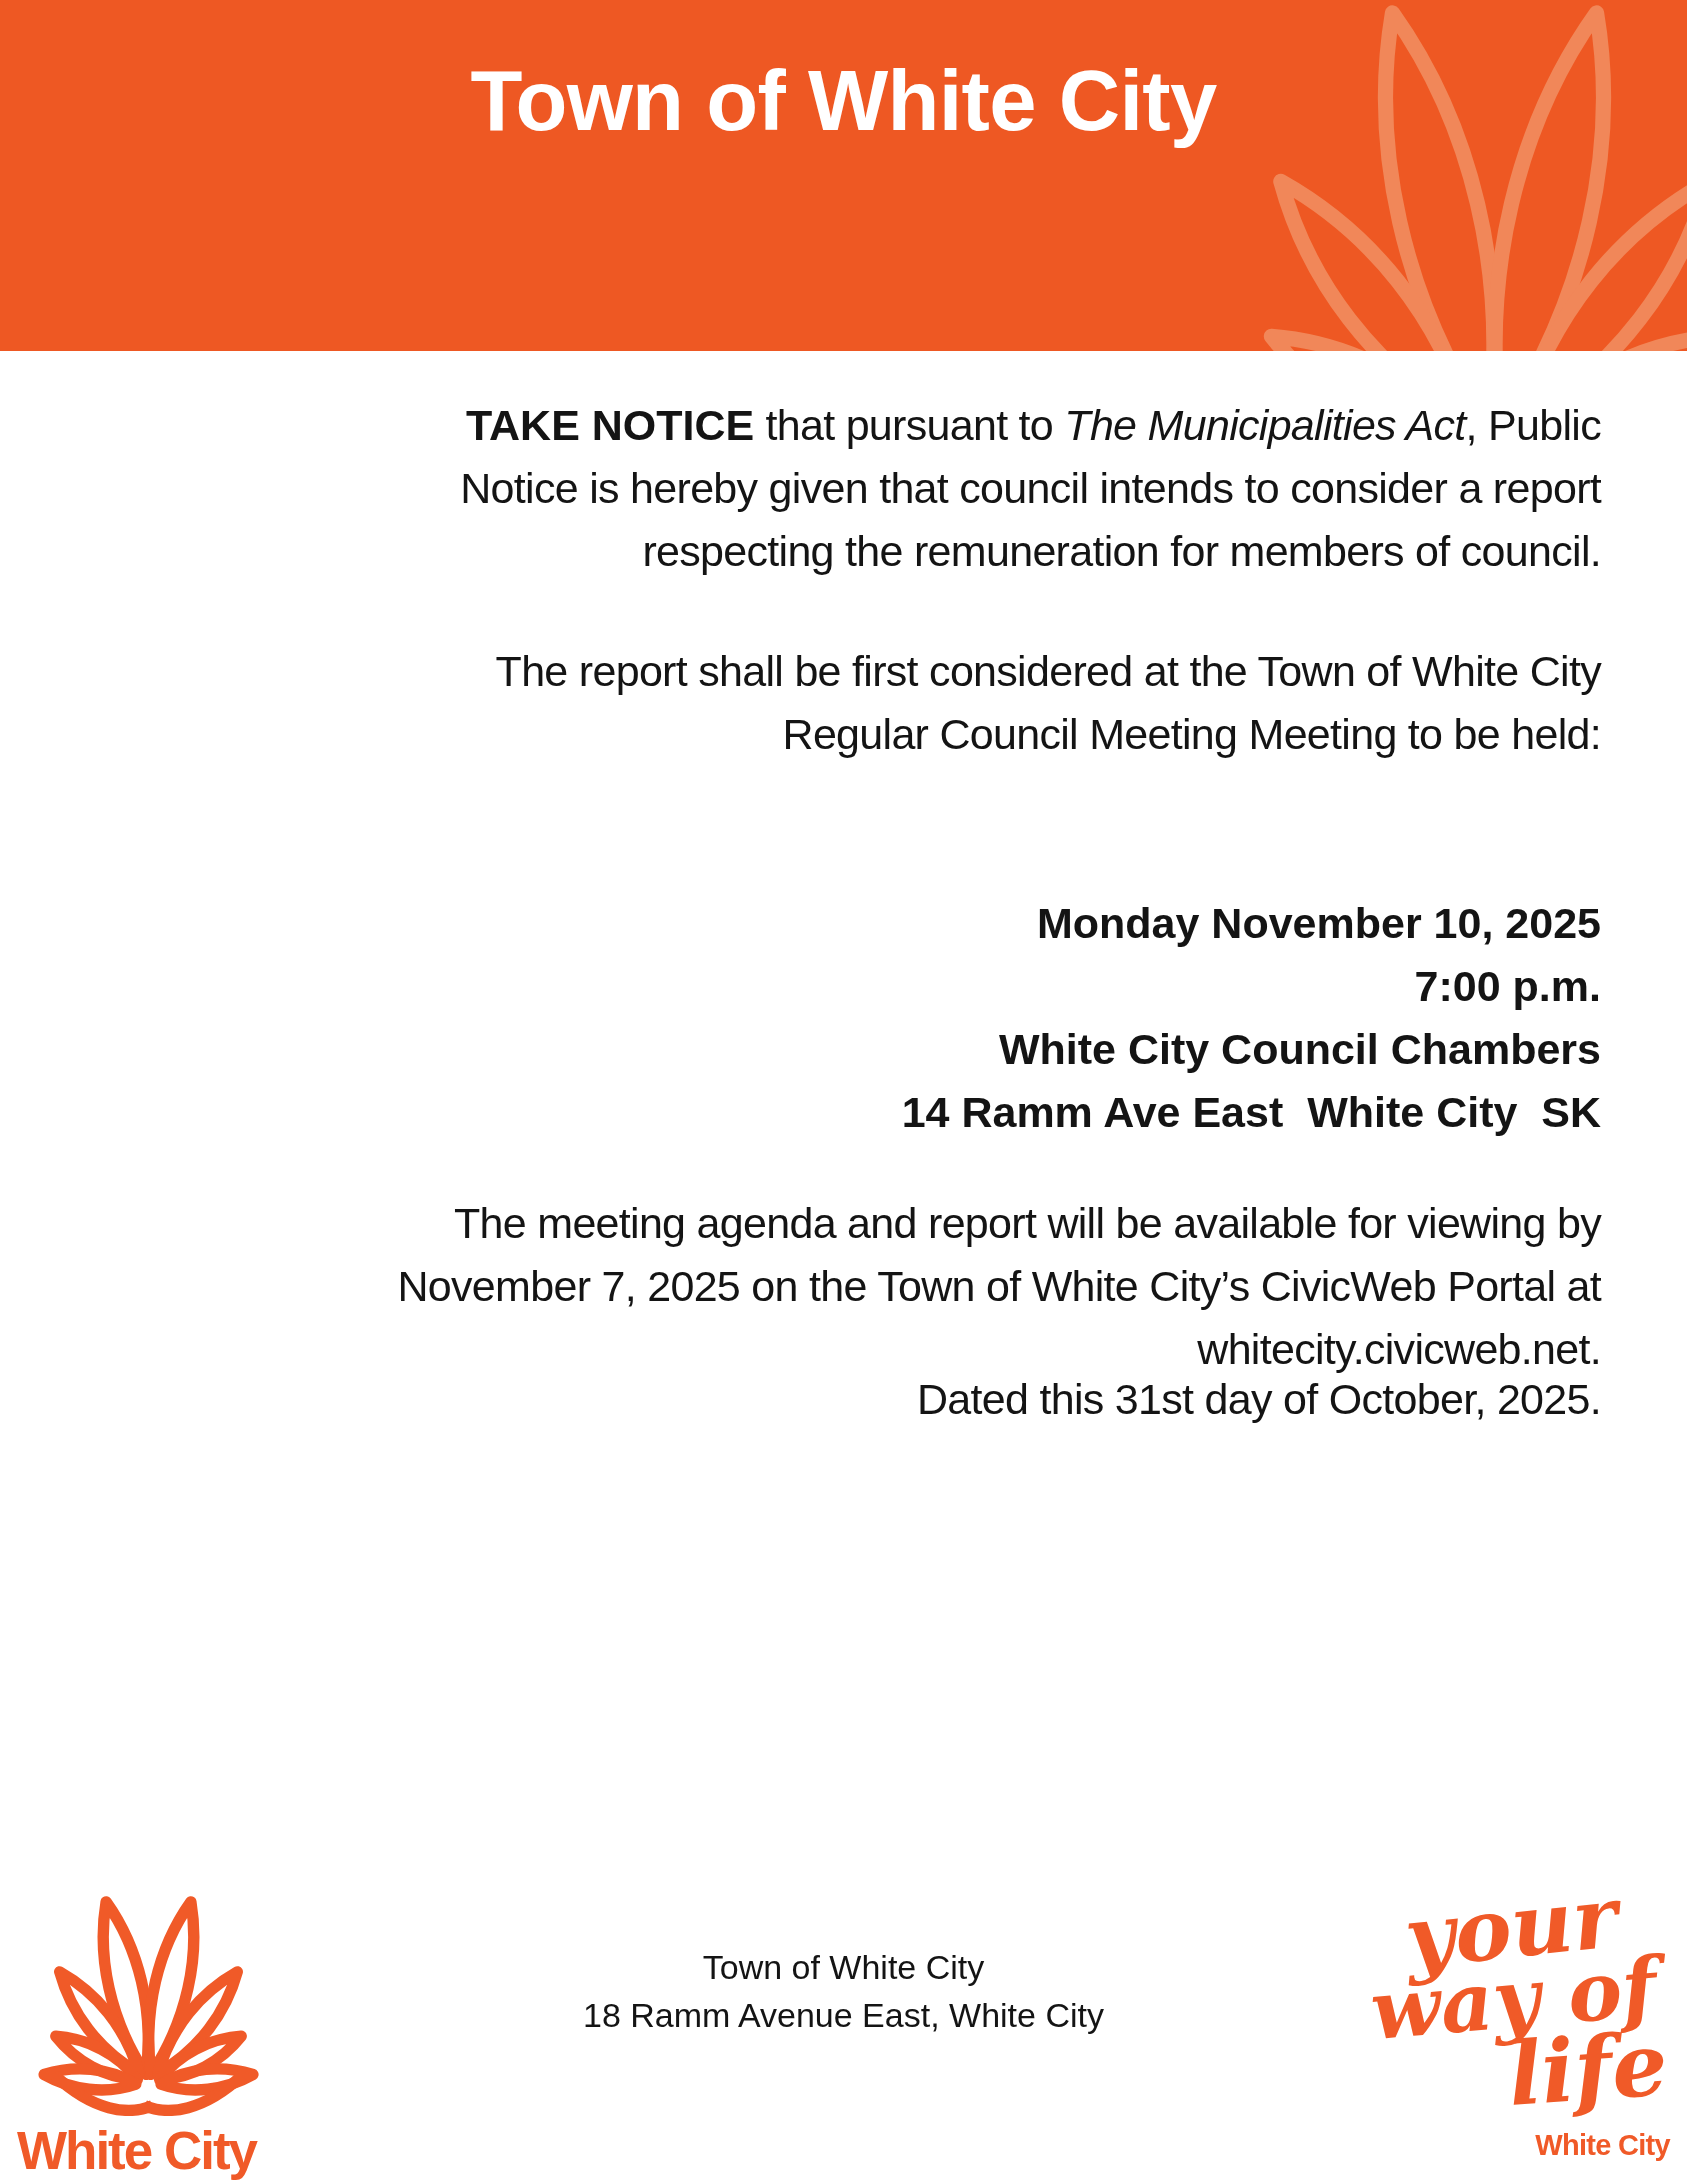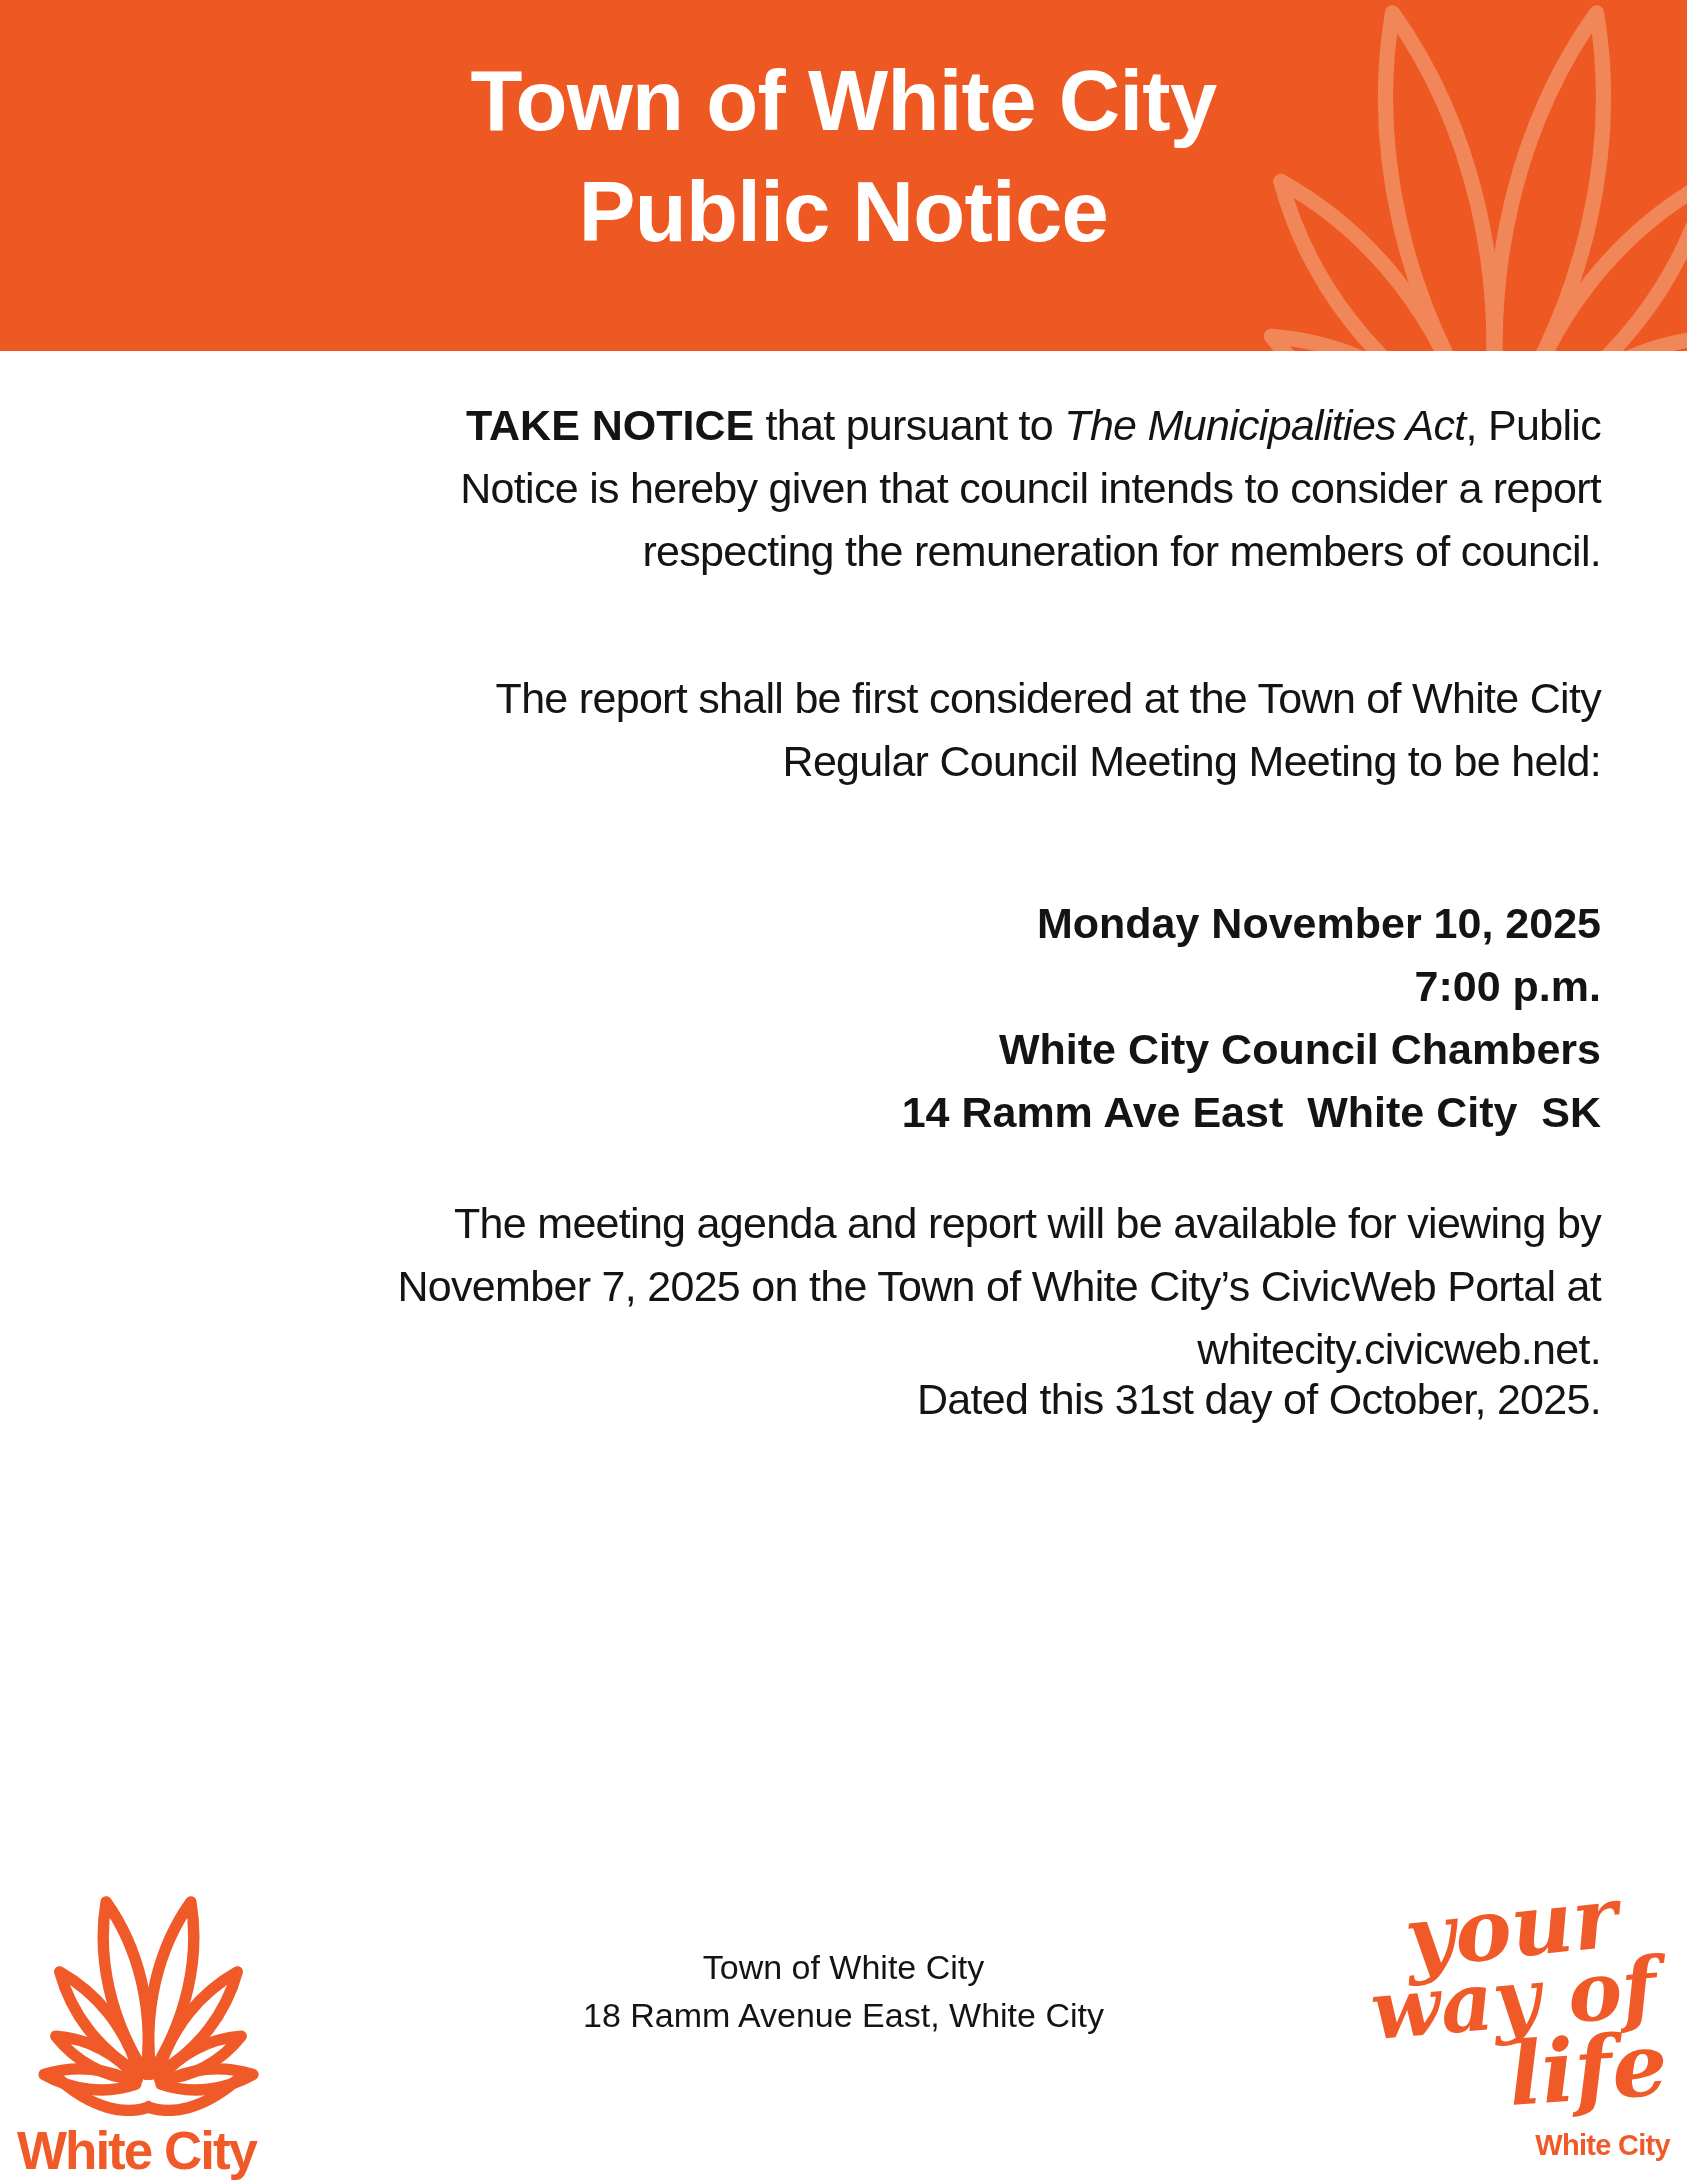--- a/index.html
+++ b/index.html
@@ -28,21 +28,21 @@
     font-weight:bold;font-size:85px;line-height:111px;padding-top:45px;
     letter-spacing:-0.7px;
   }
   
   .p{
     position:absolute;left:86px;right:86px;text-align:right;
     font-size:43px;line-height:63px;letter-spacing:-0.7px;
     white-space:pre-wrap;
   }
   .p1{top:394px;}
-  .p2{top:667px;}
+  .p2{top:640px;}
   .meeting{top:892px;font-weight:bold;letter-spacing:0;}
   .p3{top:1192px;}
   .dated{top:1368px;}
   .b{font-weight:bold;letter-spacing:0;}
   .i{font-style:italic;}
   .orange{color:var(--brand-orange);}
   
   .footer{position:absolute;left:0;top:1879px;width:1687px;height:304px;}
   .footer-left{position:absolute;left:17px;top:9.3px;width:291px;}
   .footer-left svg{display:block;width:253px;height:228px;margin-left:5.3px;}
@@ -101,21 +101,20 @@
         </g>
       <g transform="rotate(84 200 312)">
           <path d="M200 146 C180 192 178 246 200 292 C222 246 220 192 200 146 Z"></path>
         </g>
       <path d="M52 296 C112 352 168 360 206 344"></path>
       <path d="M348 296 C288 352 232 360 194 344"></path>
     </g>
   </svg>
   <div class="banner-title">
     <div>Town of White City</div>
-    <div>Public Notice</div>
   </div>
 </div>
 
 <div class="p p1"><span class="b">TAKE NOTICE</span><span> that pursuant to </span><span class="i">The Municipalities Act</span><span>, Public
 Notice is hereby given that council intends to consider a report
 respecting the remuneration for members of council.</span></div>
 
 <div class="p p2">The report shall be first considered at the Town of White City
 Regular Council Meeting Meeting to be held:</div>
 

